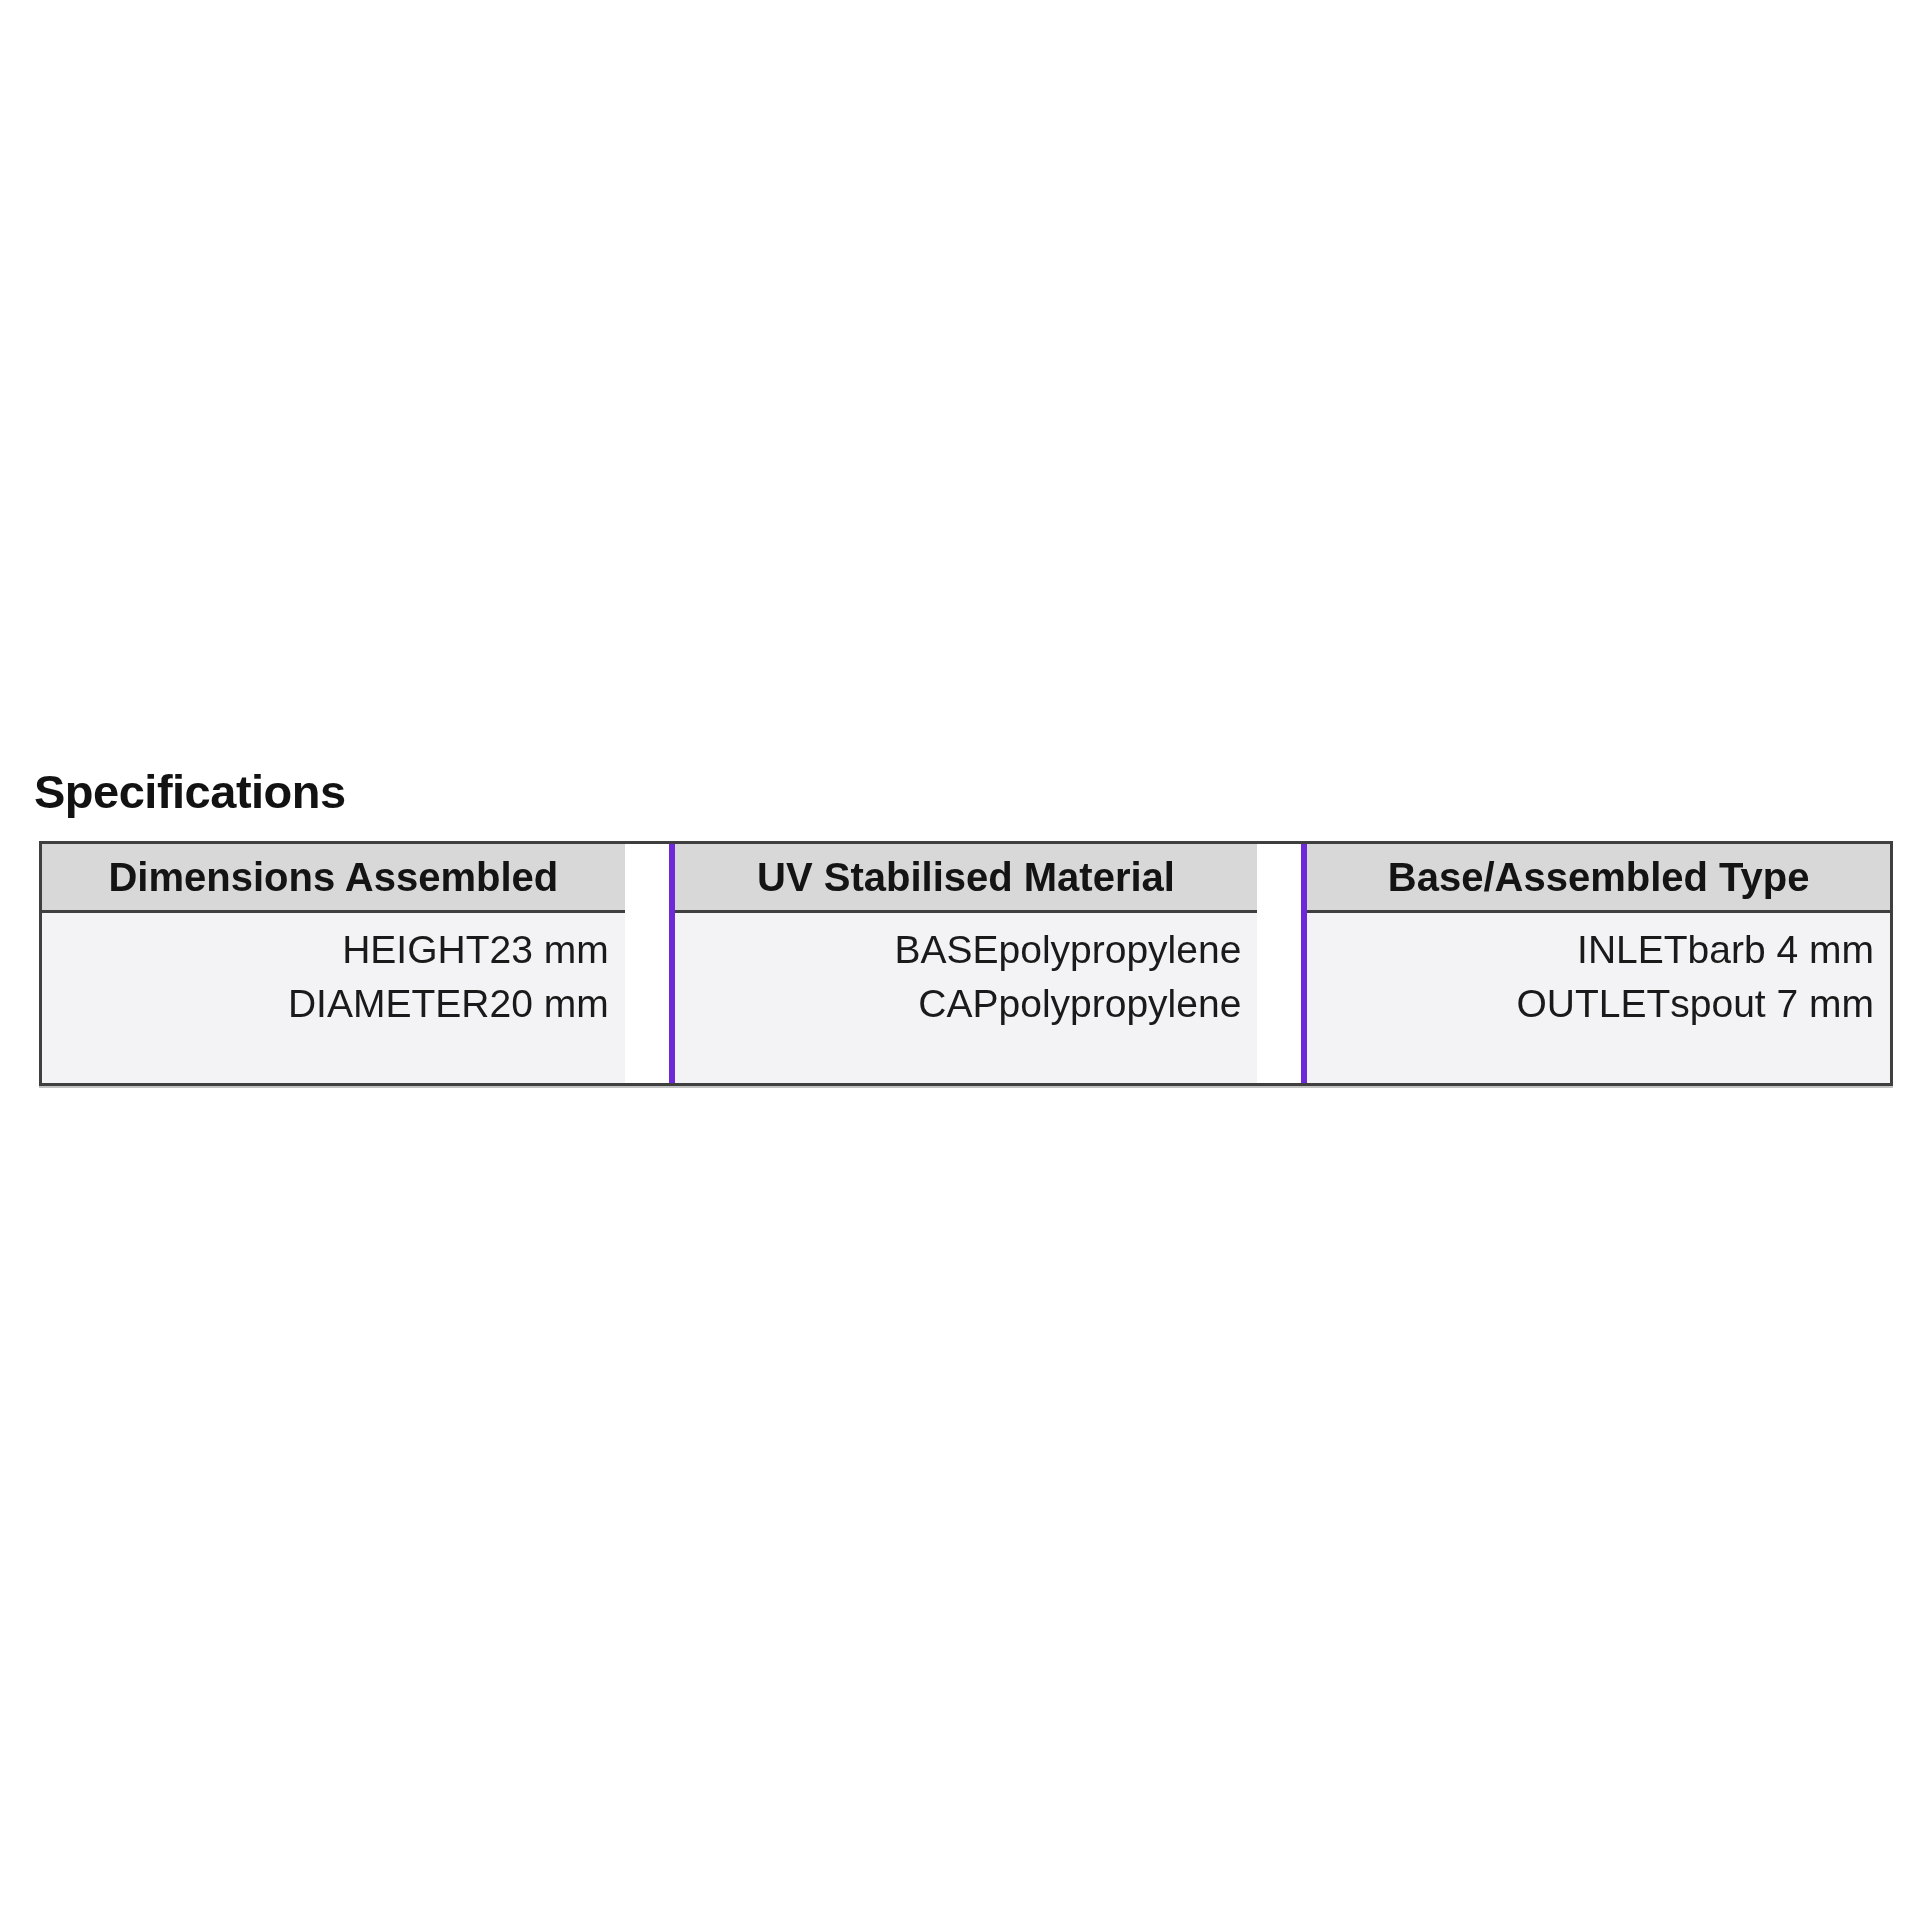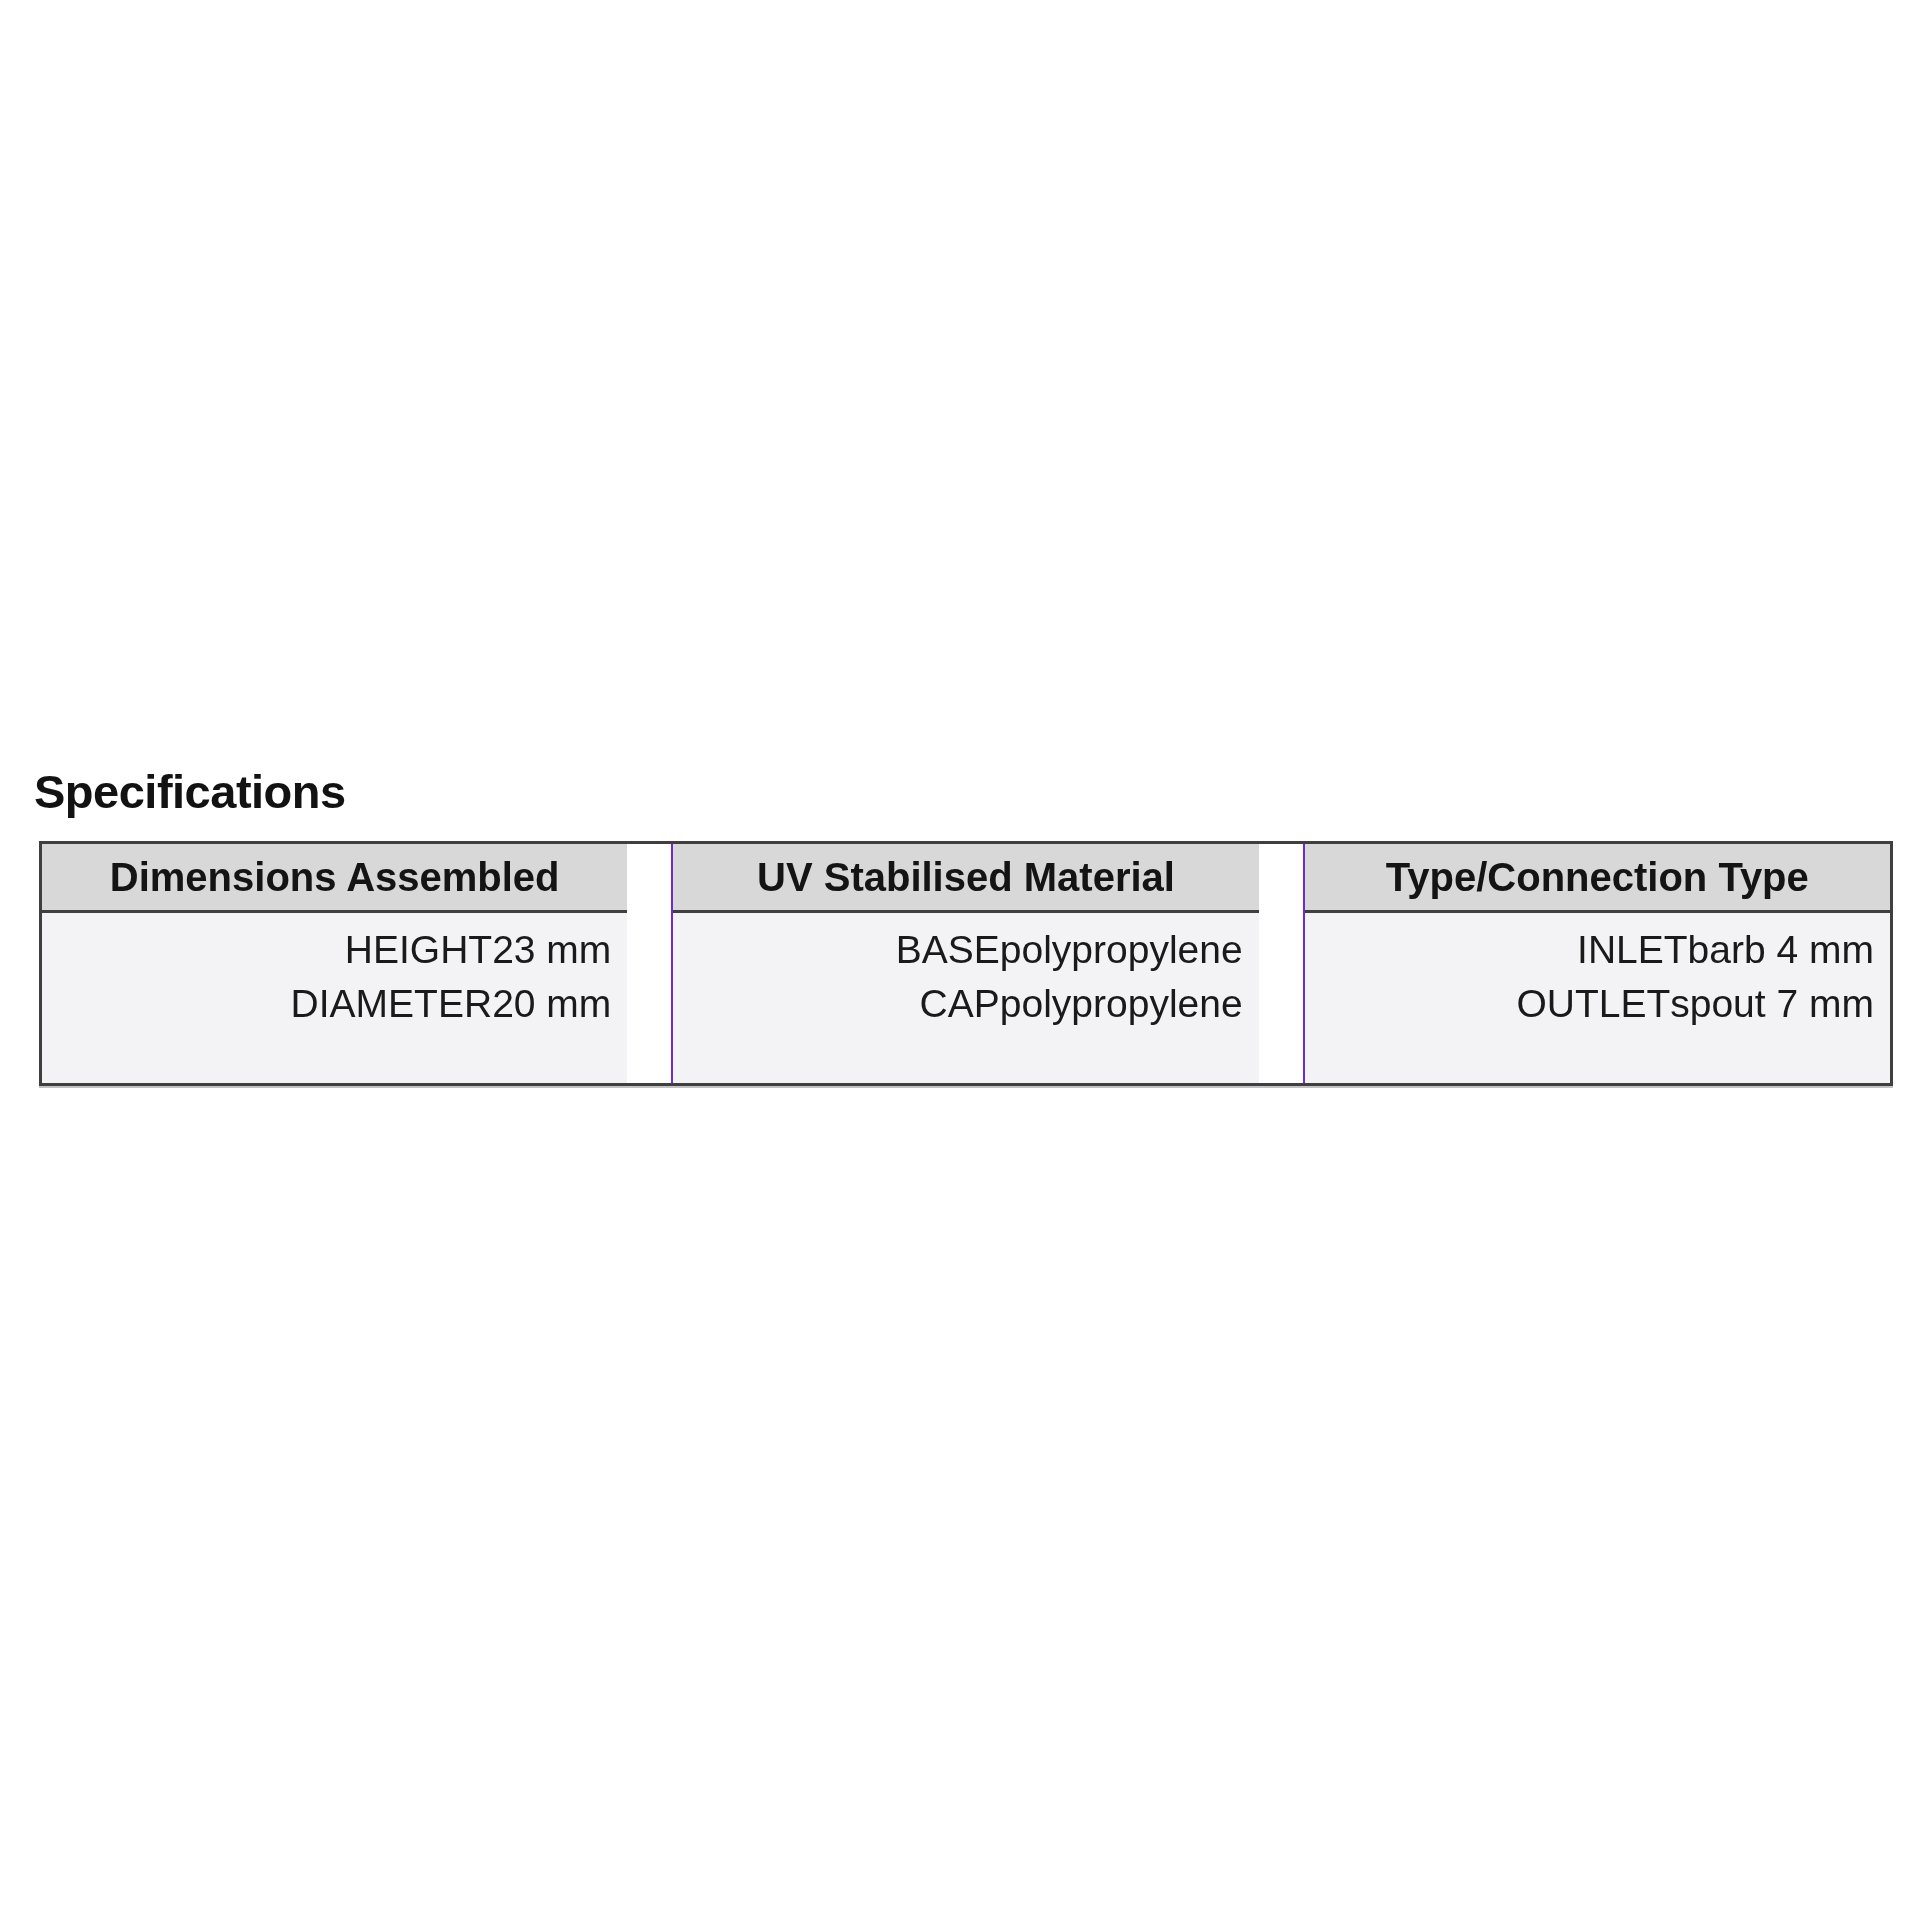--- a/index.html
+++ b/index.html
@@ -36,21 +36,21 @@
     flex-direction: row;
     box-shadow: 0 2px 0 rgba(120,120,120,0.45);
   }
   .spec-col {
     flex: 1 1 0;
     display: flex;
     flex-direction: column;
     min-width: 0;
   }
   .spec-col + .spec-col {
-    border-left: 2px solid #6d28d9;
+    border-left: 6px solid #6d28d9;
     margin-left: 44px;
   }
   .col-header {
     height: 69px;
     flex: 0 0 69px;
     background: #d8d8d8;
     border-bottom: 3px solid #3f3f3f;
     display: flex;
     align-items: center;
     justify-content: center;
@@ -111,21 +111,21 @@
         <span class="spec-value">polypropylene</span>
       </div>
       <div class="spec-row">
         <span class="spec-label">CAP</span>
         <span class="spec-value">polypropylene</span>
       </div>
     </div>
   </div>
 
   <div class="spec-col">
-    <div class="col-header">Type/Connection Type</div>
+    <div class="col-header">Base/Assembled Type</div>
     <div class="col-body">
       <div class="spec-row">
         <span class="spec-label">INLET</span>
         <span class="spec-value">barb 4 mm</span>
       </div>
       <div class="spec-row">
         <span class="spec-label">OUTLET</span>
         <span class="spec-value">spout 7 mm</span>
       </div>
     </div>

